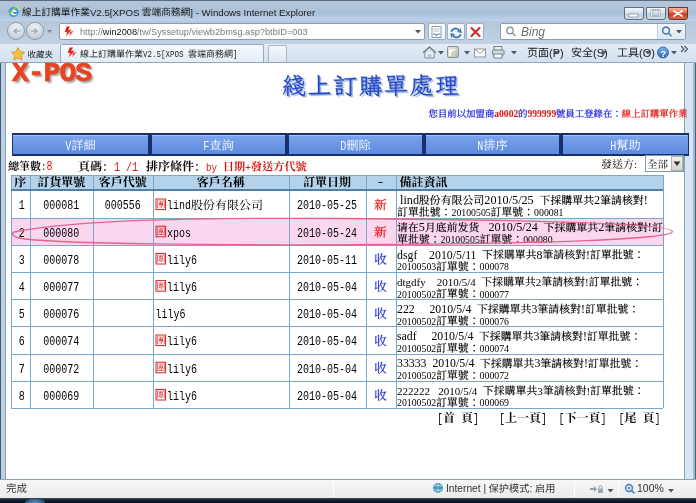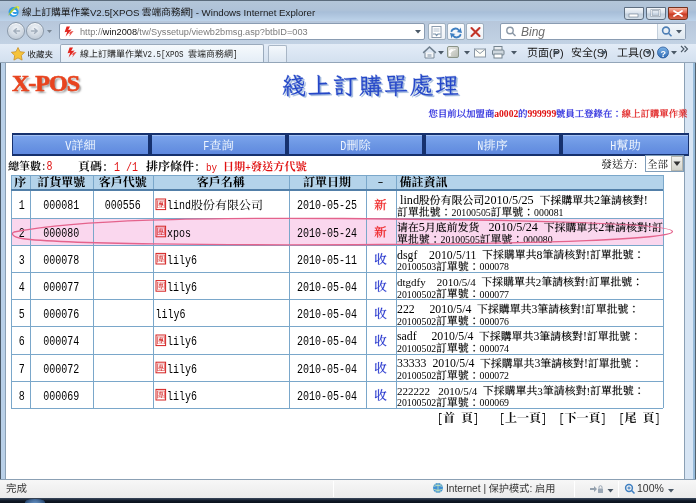--- a/index.html
+++ b/index.html
@@ -30,21 +30,21 @@
 <div style="position:absolute;left:26px;top:22px;width:18px;height:18px;border-radius:50%;background:radial-gradient(circle at 50% 35%,#f2f5f8,#cfd8e2 55%,#b4c0cd);border:1px solid #8b99a9;box-sizing:border-box;box-shadow:inset 0 1px 1px #fff"></div>
 <div style="position:absolute;left:59px;top:23px;width:366px;height:17px;background:#fff;border:1px solid #8a9cb2;border-radius:2px;box-sizing:border-box"></div>
 <div style="position:absolute;left:428px;top:23px;width:18px;height:17px;background:linear-gradient(#fdfdfe,#eef2f6);border:1px solid #9fb0c0;border-radius:2px;box-sizing:border-box"></div>
 <div style="position:absolute;left:447px;top:23px;width:18px;height:17px;background:linear-gradient(#fdfdfe,#eef2f6);border:1px solid #9fb0c0;border-radius:2px;box-sizing:border-box"></div>
 <div style="position:absolute;left:466px;top:23px;width:18px;height:17px;background:linear-gradient(#fdfdfe,#eef2f6);border:1px solid #9fb0c0;border-radius:2px;box-sizing:border-box"></div>
 <div style="position:absolute;left:500px;top:23px;width:186px;height:17px;background:#fff;border:1px solid #8a9cb2;border-radius:2px;box-sizing:border-box"></div>
 <div style="position:absolute;left:657px;top:24px;width:28px;height:15px;background:linear-gradient(#f2f6fa,#dfe8f0);border-left:1px solid #c3cfdc;box-sizing:border-box"></div>
 <div style="position:absolute;left:60px;top:44px;width:204px;height:18px;background:linear-gradient(#f6fafd,#e4edf6);border:1px solid #9aaabc;border-bottom:none;border-radius:2px 2px 0 0;box-sizing:border-box"></div>
 <div style="position:absolute;left:268px;top:45px;width:19px;height:17px;background:linear-gradient(#f4f8fc,#dde7f2);border:1px solid #a8b6c6;border-bottom:none;border-radius:2px 2px 0 0;box-sizing:border-box"></div>
 <div style="position:absolute;left:447px;top:46px;width:12px;height:12px;background:linear-gradient(135deg,#e8e8e4,#b8bcb4);border:1px solid #8a9488;border-radius:2px;box-sizing:border-box"></div>
-<div style="position:absolute;left:12px;top:70px;font-family:Liberation Serif, serif;font-size:24px;font-weight:bold;letter-spacing:-1px;color:#e8441f;-webkit-text-stroke:0.7px #e8441f;text-shadow:2px 2px 2px #9f9f9f">X-POS</div>
+<div style="position:absolute;left:12px;top:58px;font-family:Liberation Mono, monospace;font-size:28px;font-weight:bold;letter-spacing:-1px;color:#e8441f;-webkit-text-stroke:0.7px #e8441f;text-shadow:2px 2px 2px #9f9f9f">X-POS</div>
 <div style="position:absolute;left:12px;top:133px;width:677px;height:23px;background:#16316e"></div>
 <div style="position:absolute;left:13px;top:135px;width:135px;height:19px;background:linear-gradient(#7ba3ec,#6b96e3 50%,#6089e0);border-top:1px solid #a5c2f2;box-sizing:border-box"></div>
 <div style="position:absolute;left:152px;top:135px;width:133px;height:19px;background:linear-gradient(#7ba3ec,#6b96e3 50%,#6089e0);border-top:1px solid #a5c2f2;box-sizing:border-box"></div>
 <div style="position:absolute;left:289px;top:135px;width:133px;height:19px;background:linear-gradient(#7ba3ec,#6b96e3 50%,#6089e0);border-top:1px solid #a5c2f2;box-sizing:border-box"></div>
 <div style="position:absolute;left:426px;top:135px;width:133px;height:19px;background:linear-gradient(#7ba3ec,#6b96e3 50%,#6089e0);border-top:1px solid #a5c2f2;box-sizing:border-box"></div>
 <div style="position:absolute;left:563px;top:135px;width:125px;height:19px;background:linear-gradient(#7ba3ec,#6b96e3 50%,#6089e0);border-top:1px solid #a5c2f2;box-sizing:border-box"></div>
 <div style="position:absolute;left:645px;top:155px;width:39px;height:17px;background:#fff;border:1px solid #7f9db9;box-sizing:border-box"></div>
 <div style="position:absolute;left:671px;top:156px;width:12px;height:15px;background:linear-gradient(#f2f2ef,#d4d4cc);border:1px solid #b5b5ad;box-sizing:border-box"></div>
 <div style="position:absolute;left:10.5px;top:175px;width:652.5px;height:15.300000000000011px;background:#b4d3ea"></div>
 <div style="position:absolute;left:10.5px;top:217.5px;width:652.5px;height:27.2px;background:#fad7ee"></div>

